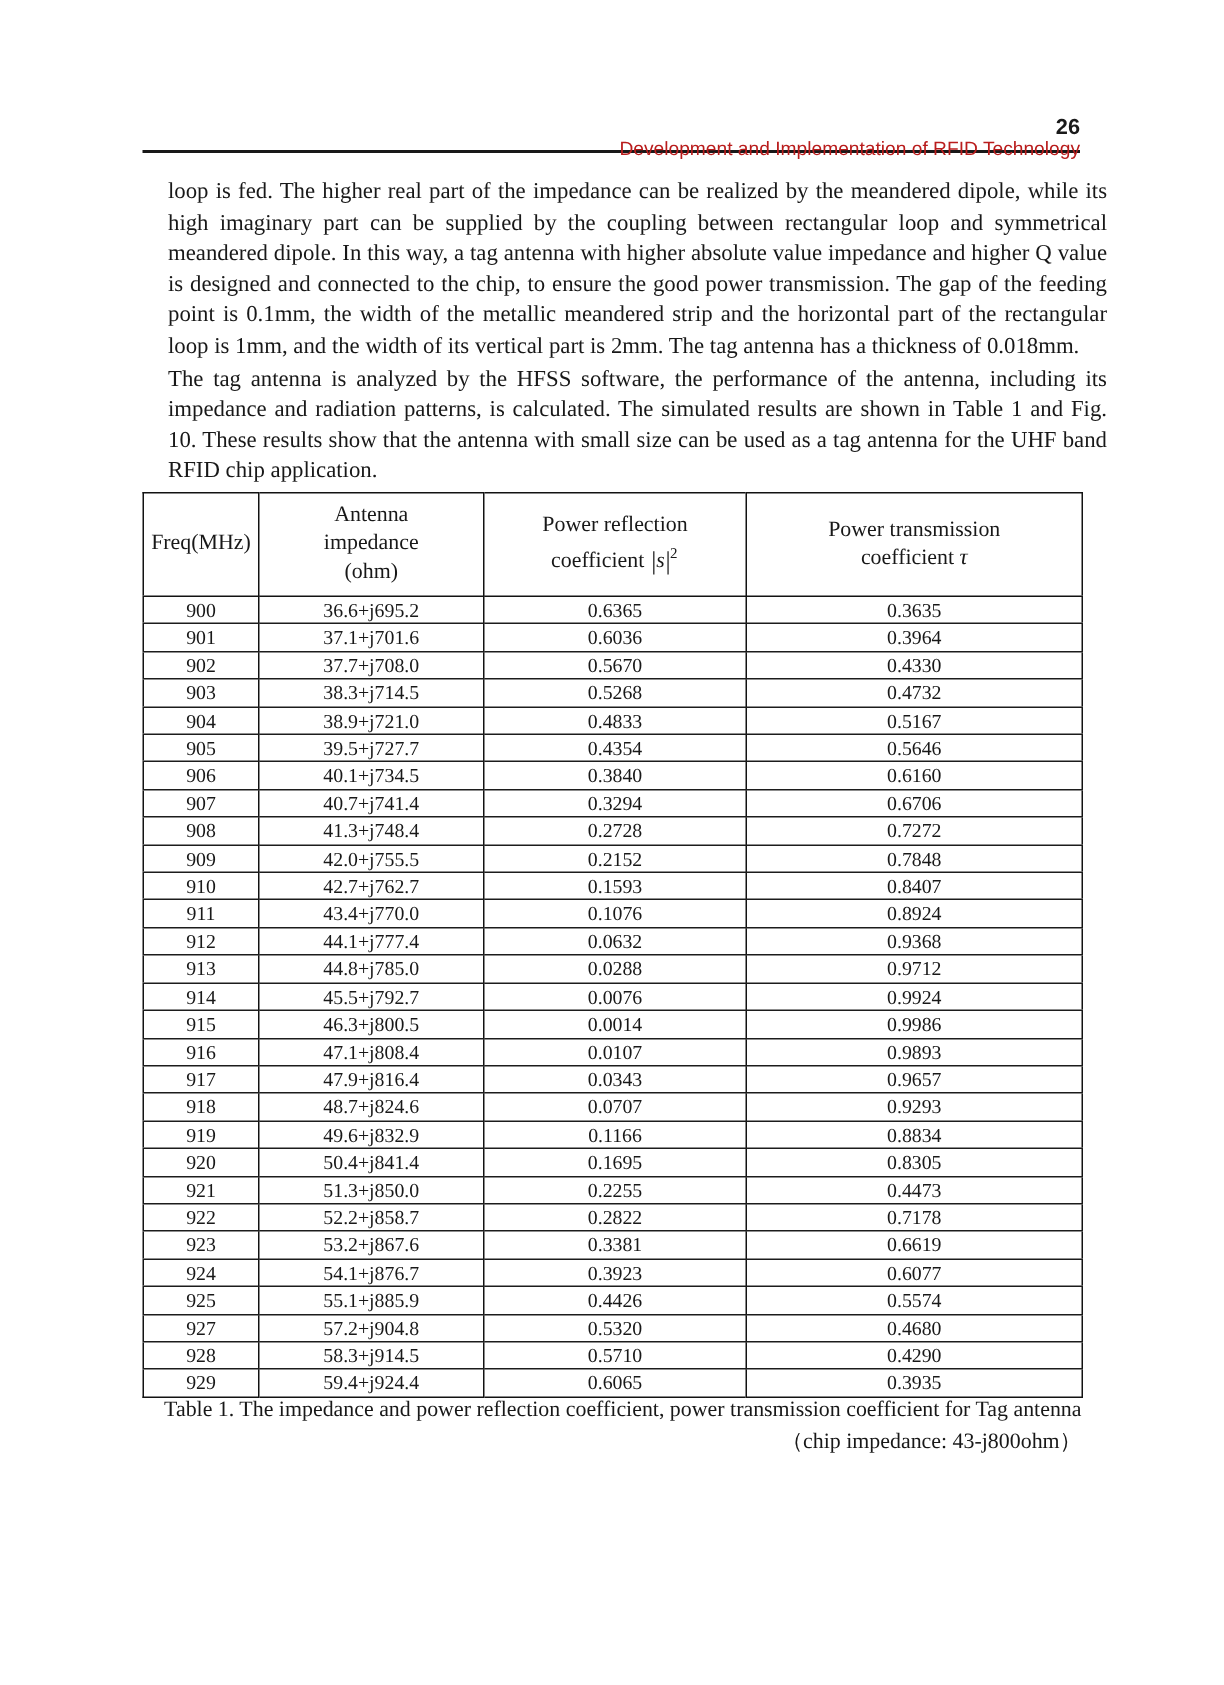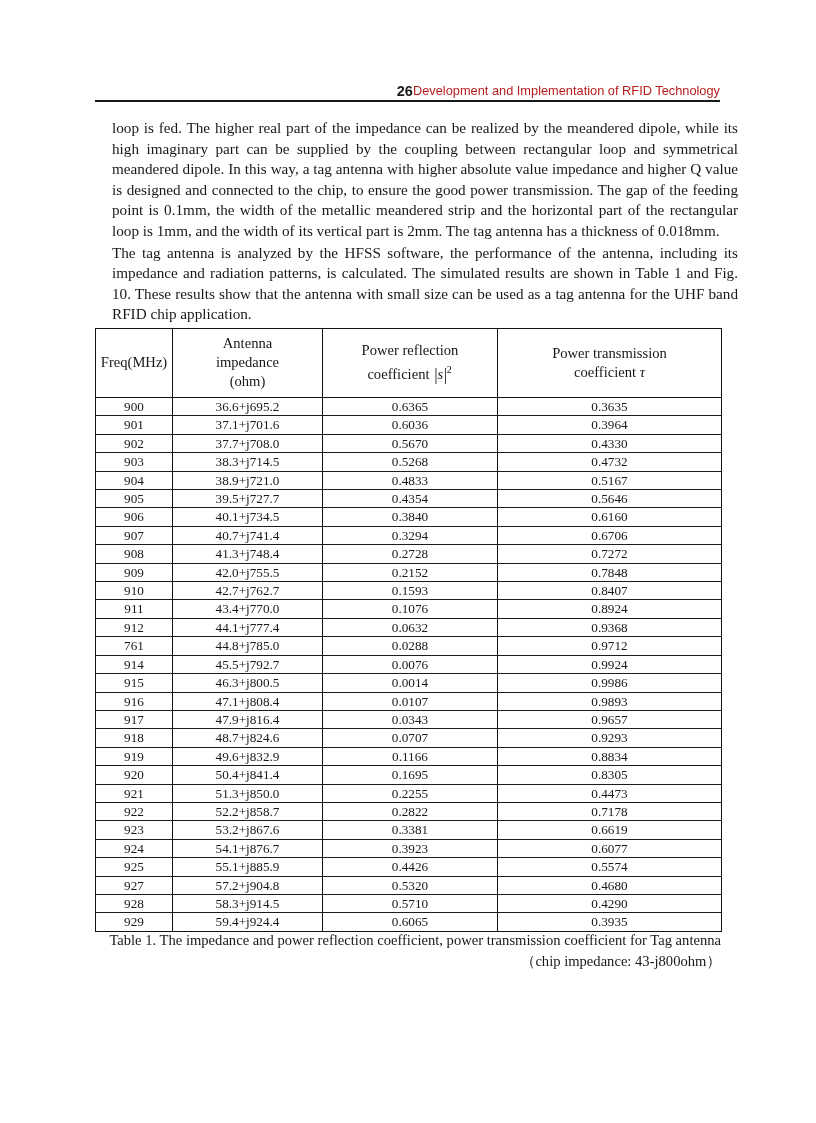--- a/index.html
+++ b/index.html
@@ -24,24 +24,25 @@
 
   
   .page-header {
     position: absolute;
     left: 95px;
     top: 78px;
     width: 625px;
     height: 24px;
     display: flex;
     align-items: flex-end;
-    justify-content: flex-end;
+    justify-content: flex-start;
     border-bottom: 2px solid #181818;
     padding-bottom: 2px;
     box-sizing: border-box;
+    flex-direction: column;
   }
   .page-number {
     font-family: "Liberation Sans", sans-serif;
     font-size: 14.5px;
     font-weight: 600;
     color: #1a1a1a;
     letter-spacing: 0px;
     line-height: 1;
   }
   .running-title {
@@ -286,21 +287,21 @@
             <td>0.1076</td>
             <td>0.8924</td>
           </tr>
           <tr>
             <td>912</td>
             <td>44.1+j777.4</td>
             <td>0.0632</td>
             <td>0.9368</td>
           </tr>
           <tr>
-            <td>761</td>
+            <td>913</td>
             <td>44.8+j785.0</td>
             <td>0.0288</td>
             <td>0.9712</td>
           </tr>
           <tr>
             <td>914</td>
             <td>45.5+j792.7</td>
             <td>0.0076</td>
             <td>0.9924</td>
           </tr>

